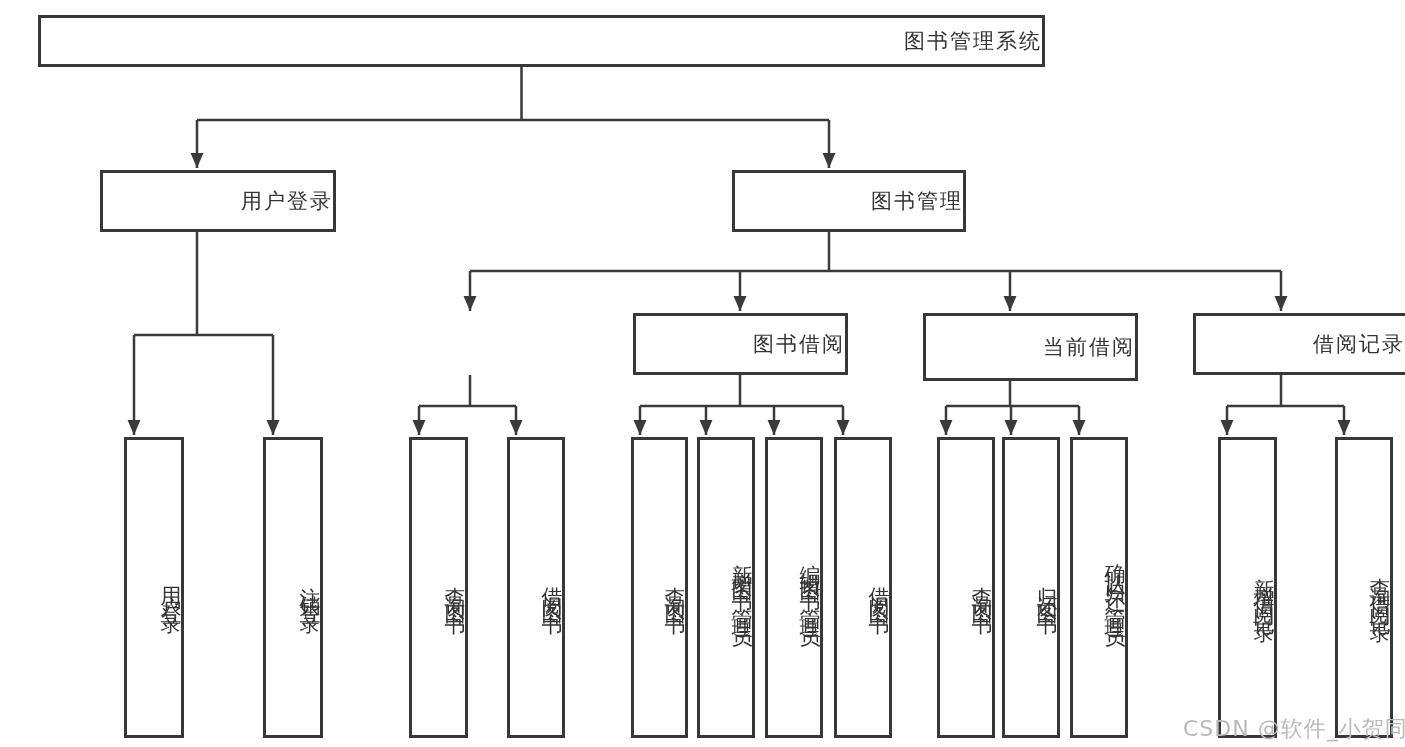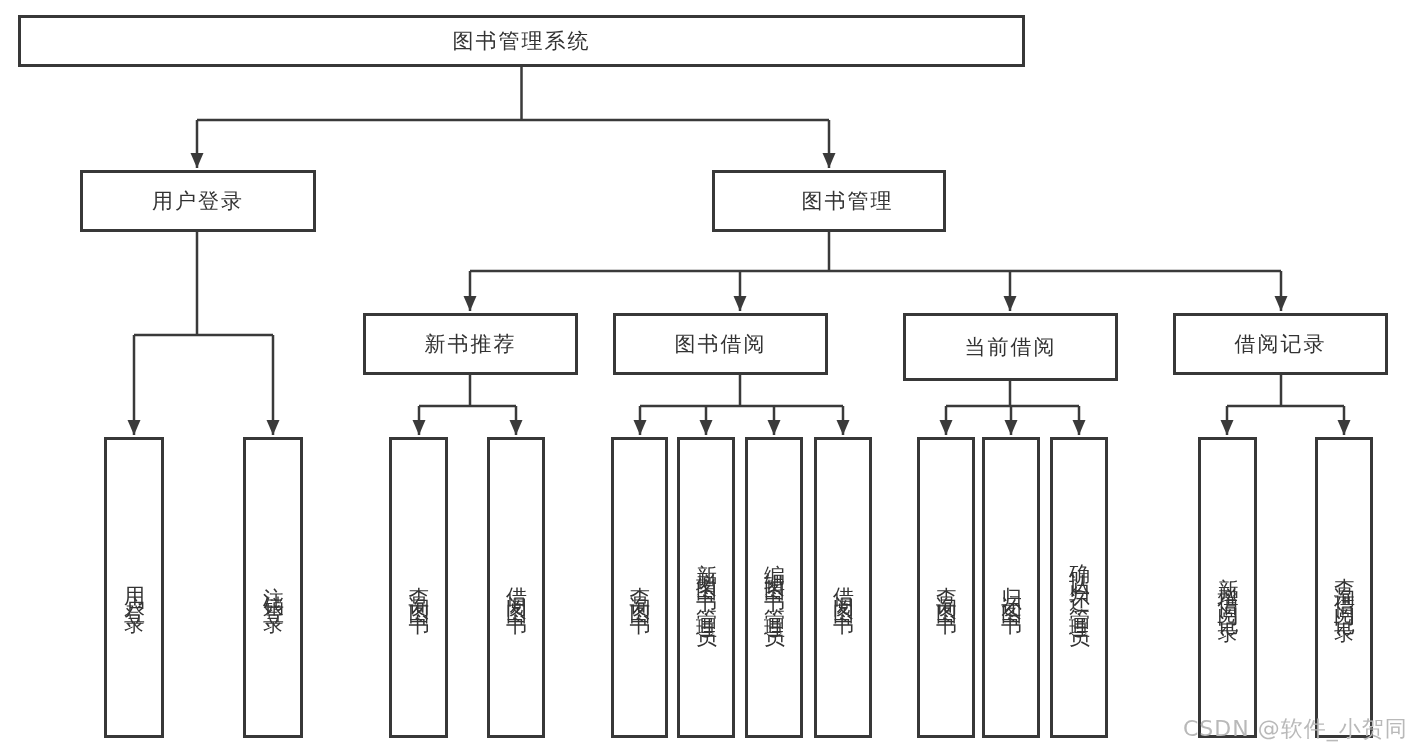--- a/index.html
+++ b/index.html
@@ -19,25 +19,26 @@
     pointer-events: none;
   }
   .ln { stroke: #3a3a3a; stroke-width: 2.5; fill: none; }
   .box {
     position: absolute;
     box-sizing: border-box;
     border: 3px solid #383838;
     background: #ffffff;
     display: flex;
     align-items: center;
-    justify-content: center;
+    justify-content: flex-end;
     font-size: 21px;
     letter-spacing: 2px;
     text-align: center;
     line-height: 1;
+    margin-left: 20px;
   }
   .vbox span {
     writing-mode: vertical-rl;
     text-orientation: mixed;
     letter-spacing: 9px;
     line-height: 1;
   }
   .watermark {
     position: absolute;
     left: 1183px;
@@ -112,23 +113,20 @@
     <span>图书管理系统</span>
   </div>
 
   <div class="box" style="left:80px; top:170px; width:236px; height:62px;">
     <span>用户登录</span>
   </div>
   <div class="box" style="left:712px; top:170px; width:234px; height:62px;padding-left:37px;">
     <span>图书管理</span>
   </div>
 
-  <div class="box" style="left:363px; top:313px; width:215px; height:62px;">
-    <span>新书推荐</span>
-  </div>
   <div class="box" style="left:613px; top:313px; width:215px; height:62px;">
     <span>图书借阅</span>
   </div>
   <div class="box" style="left:903px; top:313px; width:215px; height:68px;">
     <span>当前借阅</span>
   </div>
   <div class="box" style="left:1173px; top:313px; width:215px; height:62px;">
     <span>借阅记录</span>
   </div>
 

